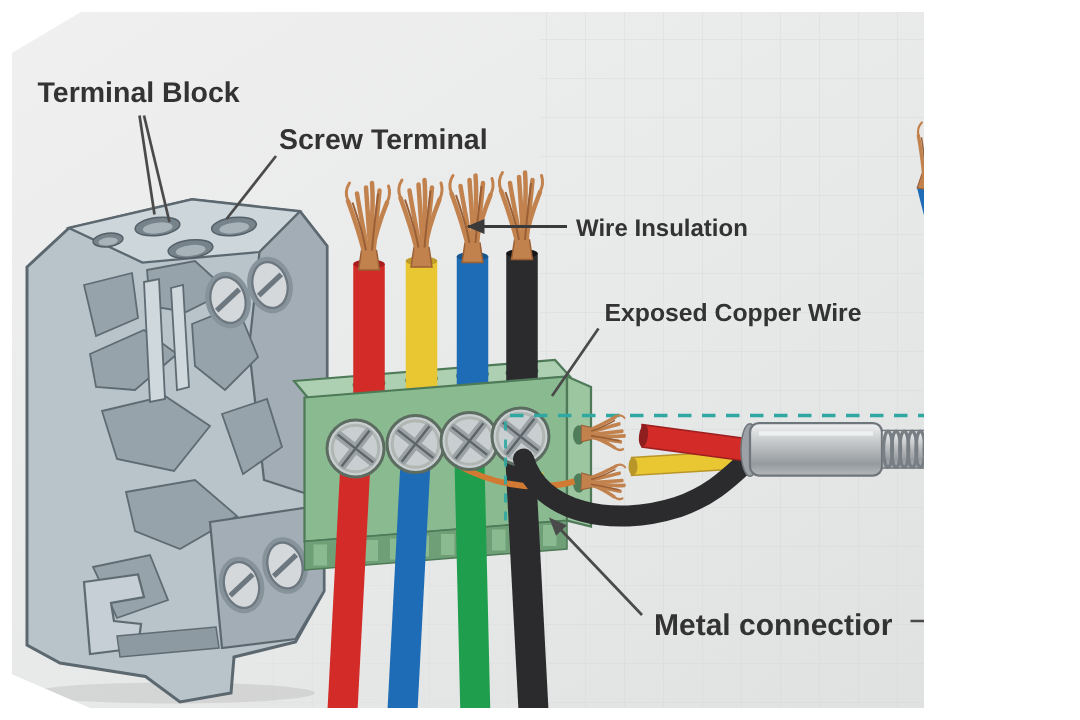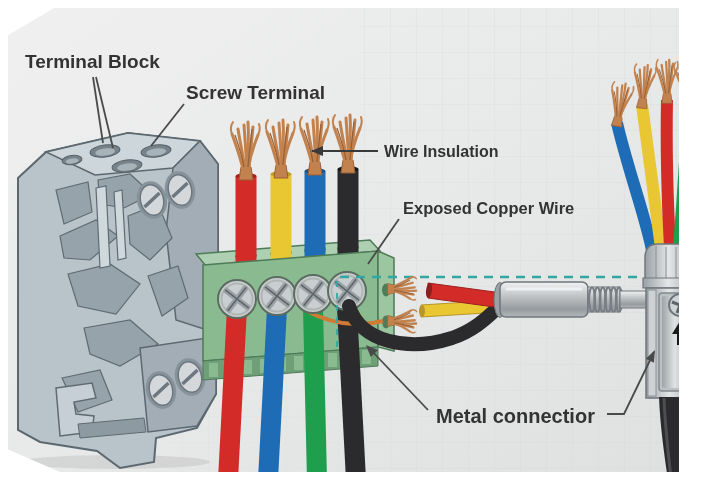--- a/index.html
+++ b/index.html
@@ -1,16 +1,16 @@
 <!DOCTYPE html>
 <html><head>
 <meta charset="utf-8">
 <style>
   html,body{margin:0;padding:0;background:#fff;}
-  .stage{position:relative;width:679px;height:480px;overflow:hidden;background:#f97316;
+  .stage{position:relative;width:616px;height:480px;overflow:hidden;background:#f97316;
          font-family:"Liberation Sans",sans-serif;}
   svg{display:block}
   text.lbl{font-family:"Liberation Sans",sans-serif;font-weight:bold;fill:#333333;}
 </style>
 </head>
 <body>
 
 <div class="stage">
 <svg width="720" height="480" viewBox="0 0 720 480">
   <defs>

